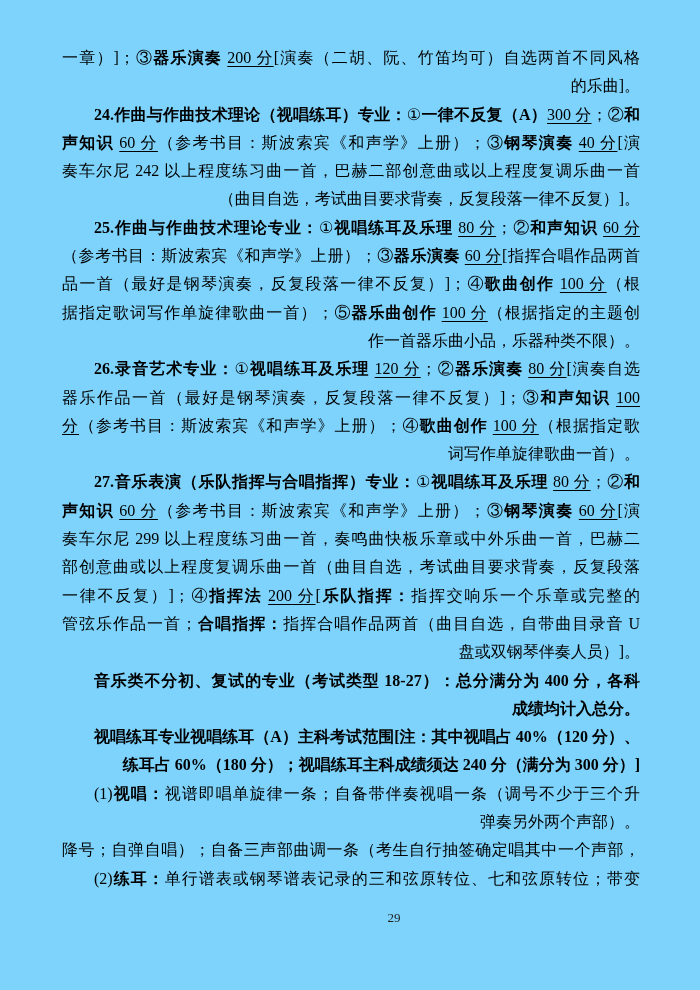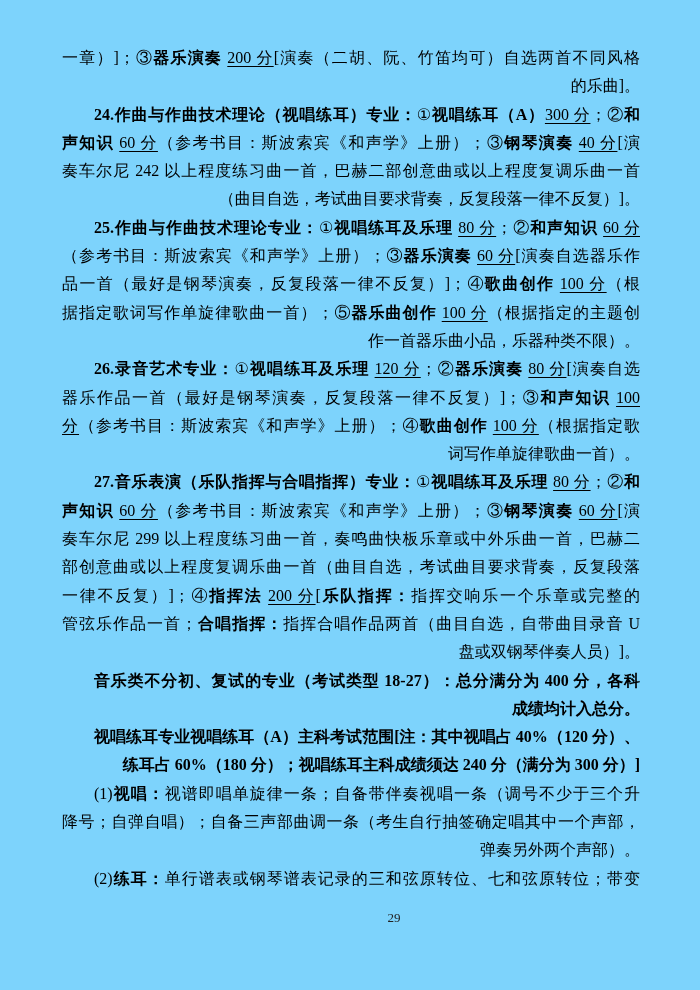--- a/index.html
+++ b/index.html
@@ -56,43 +56,43 @@
     padding-left: 44px;
   }
 </style>
 </head>
 <body>
 
 <div class="page">
   <div class="content" id="doc-content">
       <div class="line fill"><span class="">一章）]；③</span><span class="seg-b ">器乐演奏</span><span class=""> </span><span class="seg-u">200 分</span><span class="">[演奏（二胡、阮、竹笛均可）自选两首不同风格</span></div>
       <div class="line"><span class="">的乐曲]。</span></div>
-      <div class="line indent fill"><span class="seg-b ">24.作曲与作曲技术理论（视唱练耳）专业：</span><span class="">①</span><span class="seg-b ">视唱练耳（A）</span><span class="seg-u">300 分</span><span class="">；②</span><span class="seg-b ">和</span></div>
+      <div class="line indent fill"><span class="seg-b ">24.作曲与作曲技术理论（视唱练耳）专业：</span><span class="">①</span><span class="seg-b ">一律不反复（A）</span><span class="seg-u">300 分</span><span class="">；②</span><span class="seg-b ">和</span></div>
       <div class="line fill"><span class="seg-b ">声知识</span><span class=""> </span><span class="seg-u">60 分</span><span class="">（参考书目：斯波索宾《和声学》上册）；③</span><span class="seg-b ">钢琴演奏</span><span class=""> </span><span class="seg-u">40 分</span><span class="">[演</span></div>
       <div class="line fill"><span class="">奏车尔尼 242 以上程度练习曲一首，巴赫二部创意曲或以上程度复调乐曲一首</span></div>
       <div class="line"><span class="">（曲目自选，考试曲目要求背奏，反复段落一律不反复）]。</span></div>
       <div class="line indent fill"><span class="seg-b ">25.作曲与作曲技术理论专业：</span><span class="">①</span><span class="seg-b ">视唱练耳及乐理</span><span class=""> </span><span class="seg-u">80 分</span><span class="">；②</span><span class="seg-b ">和声知识</span><span class=""> </span><span class="seg-u">60 分</span></div>
-      <div class="line fill"><span class="">（参考书目：斯波索宾《和声学》上册）；③</span><span class="seg-b ">器乐演奏</span><span class=""> </span><span class="seg-u">60 分</span><span class="">[演奏自选器乐作</span></div>
+      <div class="line fill"><span class="">（参考书目：斯波索宾《和声学》上册）；③</span><span class="seg-b ">器乐演奏</span><span class=""> </span><span class="seg-u">60 分</span><span class="">[指挥合唱作品两首</span></div>
       <div class="line fill"><span class="">品一首（最好是钢琴演奏，反复段落一律不反复）]；④</span><span class="seg-b ">歌曲创作</span><span class=""> </span><span class="seg-u">100 分</span><span class="">（根</span></div>
       <div class="line fill"><span class="">据指定歌词写作单旋律歌曲一首）；⑤</span><span class="seg-b ">器乐曲创作</span><span class=""> </span><span class="seg-u">100 分</span><span class="">（根据指定的主题创</span></div>
       <div class="line"><span class="">作一首器乐曲小品，乐器种类不限）。</span></div>
       <div class="line indent fill"><span class="seg-b ">26.录音艺术专业：</span><span class="">①</span><span class="seg-b ">视唱练耳及乐理</span><span class=""> </span><span class="seg-u">120 分</span><span class="">；②</span><span class="seg-b ">器乐演奏</span><span class=""> </span><span class="seg-u">80 分</span><span class="">[演奏自选</span></div>
       <div class="line fill"><span class="">器乐作品一首（最好是钢琴演奏，反复段落一律不反复）]；③</span><span class="seg-b ">和声知识</span><span class=""> </span><span class="seg-u">100</span></div>
       <div class="line fill"><span class="seg-u">分</span><span class="">（参考书目：斯波索宾《和声学》上册）；④</span><span class="seg-b ">歌曲创作</span><span class=""> </span><span class="seg-u">100 分</span><span class="">（根据指定歌</span></div>
       <div class="line"><span class="">词写作单旋律歌曲一首）。</span></div>
       <div class="line indent fill"><span class="seg-b ">27.音乐表演（乐队指挥与合唱指挥）专业：</span><span class="">①</span><span class="seg-b ">视唱练耳及乐理</span><span class=""> </span><span class="seg-u">80 分</span><span class="">；②</span><span class="seg-b ">和</span></div>
       <div class="line fill"><span class="seg-b ">声知识</span><span class=""> </span><span class="seg-u">60 分</span><span class="">（参考书目：斯波索宾《和声学》上册）；③</span><span class="seg-b ">钢琴演奏</span><span class=""> </span><span class="seg-u">60 分</span><span class="">[演</span></div>
       <div class="line fill"><span class="">奏车尔尼 299 以上程度练习曲一首，奏鸣曲快板乐章或中外乐曲一首，巴赫二</span></div>
       <div class="line fill"><span class="">部创意曲或以上程度复调乐曲一首（曲目自选，考试曲目要求背奏，反复段落</span></div>
       <div class="line fill"><span class="">一律不反复）]；④</span><span class="seg-b ">指挥法</span><span class=""> </span><span class="seg-u">200 分</span><span class="">[</span><span class="seg-b ">乐队指挥：</span><span class="">指挥交响乐一个乐章或完整的</span></div>
       <div class="line fill"><span class="">管弦乐作品一首；</span><span class="seg-b ">合唱指挥：</span><span class="">指挥合唱作品两首（曲目自选，自带曲目录音 U</span></div>
       <div class="line"><span class="">盘或双钢琴伴奏人员）]。</span></div>
       <div class="line indent fill"><span class="seg-b ">音乐类不分初、复试的专业（考试类型 18-27）：总分满分为 400 分，各科</span></div>
       <div class="line"><span class="seg-b ">成绩均计入总分。</span></div>
       <div class="line indent fill"><span class="seg-b ">视唱练耳专业视唱练耳（A）主科考试范围[注：其中视唱占 40%（120 分）、</span></div>
       <div class="line"><span class="seg-b ">练耳占 60%（180 分）；视唱练耳主科成绩须达 240 分（满分为 300 分）]</span></div>
       <div class="line indent fill"><span class="">(1)</span><span class="seg-b ">视唱：</span><span class="">视谱即唱单旋律一条；自备带伴奏视唱一条（调号不少于三个升</span></div>
+      <div class="line"><span class="">弹奏另外两个声部）。</span></div>
       <div class="line fill"><span class="">降号；自弹自唱）；自备三声部曲调一条（考生自行抽签确定唱其中一个声部，</span></div>
-      <div class="line"><span class="">弹奏另外两个声部）。</span></div>
       <div class="line indent fill"><span class="">(2)</span><span class="seg-b ">练耳：</span><span class="">单行谱表或钢琴谱表记录的三和弦原转位、七和弦原转位；带变</span></div>
     </div>
   <div class="page-number">29</div>
 </div>
 
 </body></html>

